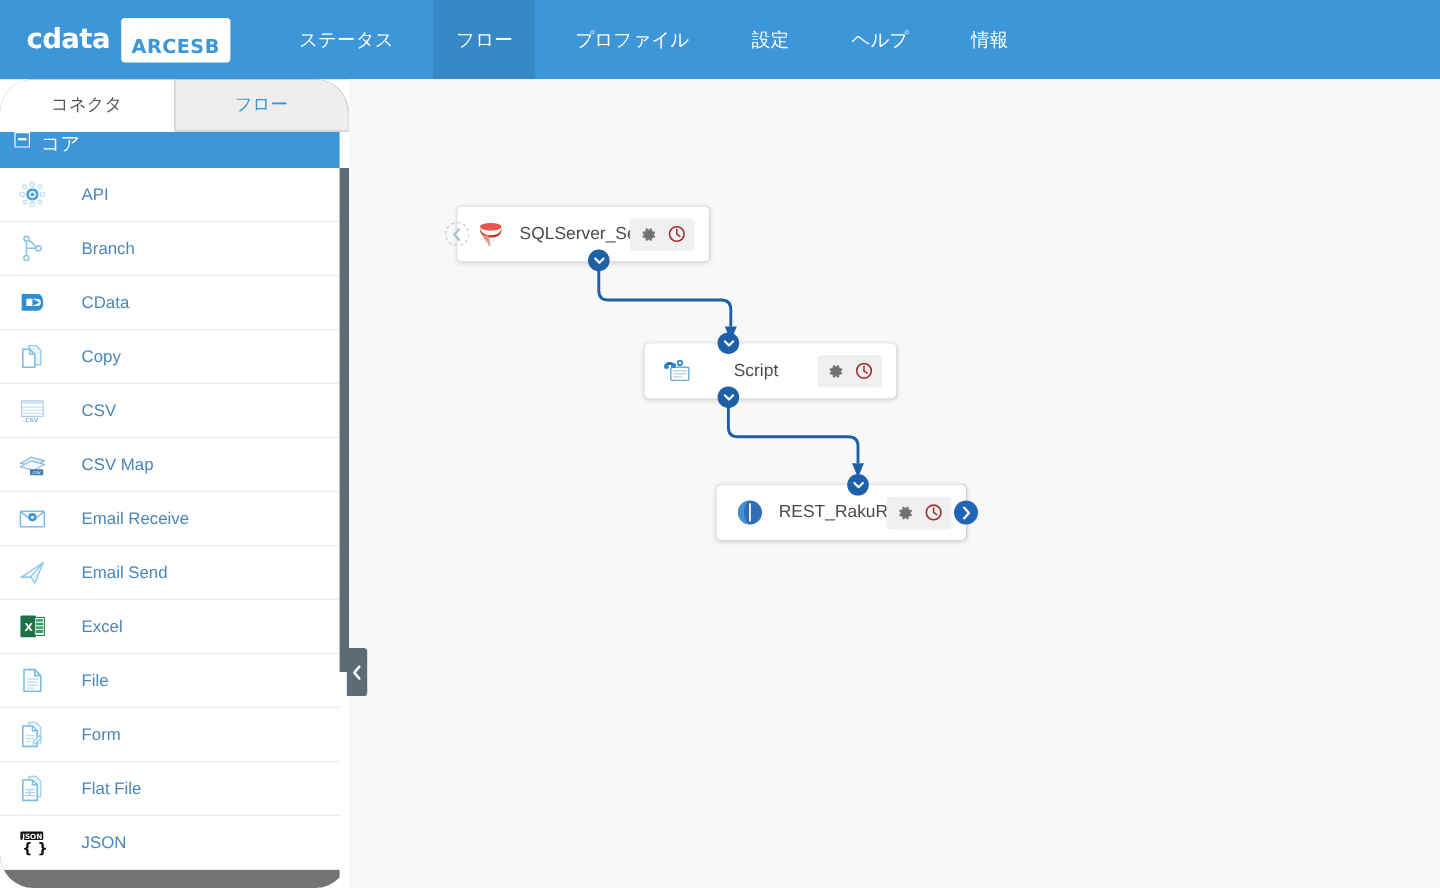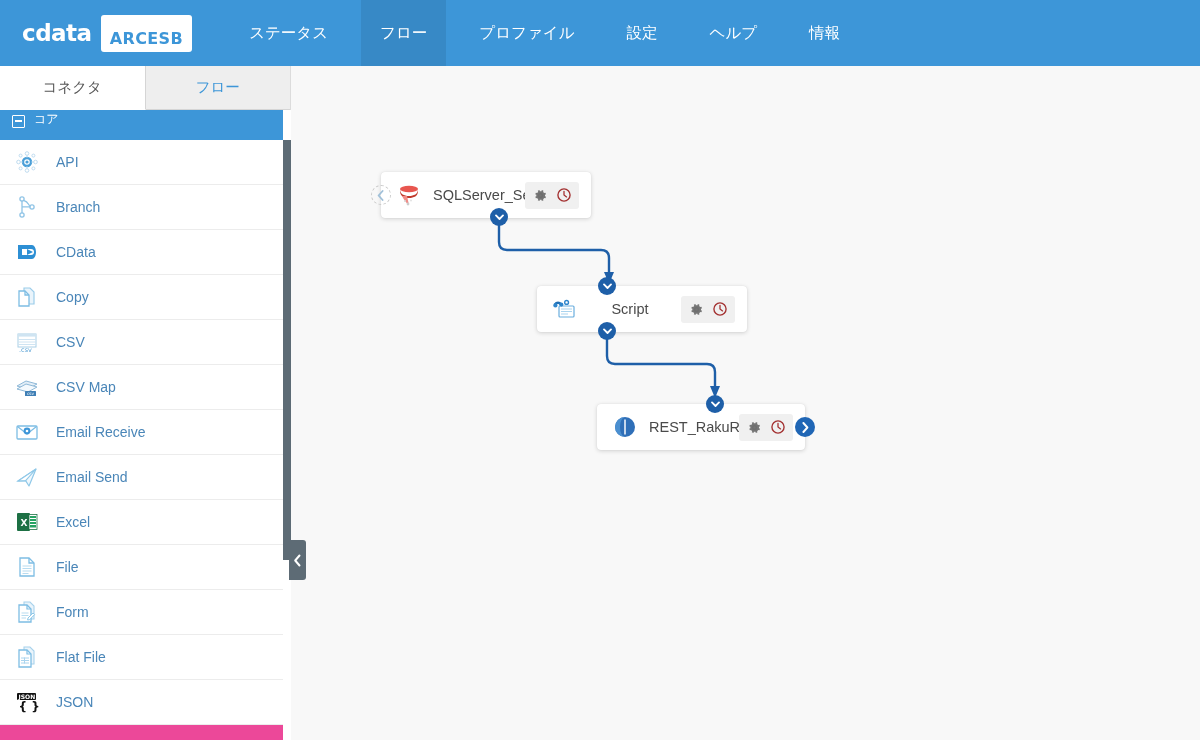--- a/index.html
+++ b/index.html
@@ -49,23 +49,24 @@
     font-size: 15.5px;
     cursor: pointer;
     white-space: nowrap;
   }
   .navitem.active { background: #3789c6; }
 
   
   .sidebar {
     position: absolute; top: 66px; left: 0;
     width: 291px; height: 674px;
-    background: #ec4899;
+    background: #737373;
     border-right: 1px solid #dcdcdc;
     overflow: hidden;
+    border-radius: 28px;
   }
   .tabs { display: flex; height: 44px; border-bottom: 1px solid #d5d5d5; }
   .tab {
     flex: 1;
     display: flex; align-items: center; justify-content: center;
     font-size: 14.5px;
     cursor: pointer;
     background: #eeeeee;
     color: #3d96d8;
     border-right: 1px solid #d5d5d5;
@@ -75,24 +76,24 @@
     color: #555555;
     border-bottom: 1px solid #ffffff;
     margin-bottom: -1px;
   }
   .tab:last-child { border-right: none; }
 
   .group-header {
     height: 30px;
     background: #3d96d8;
     color: #ffffff;
-    display: flex; align-items: flex-end;
+    display: flex; align-items: flex-start;
     gap: 9px;
-    padding: 12px 12px;
-    font-size: 12px;
+    padding: 0 12px;
+    font-size: 16px;
     cursor: pointer;
   }
   .collapse-box {
     width: 13px; height: 13px;
     border: 1.5px solid #ffffff;
     border-radius: 1px;
     position: relative;
     flex: 0 0 auto;
   }
   .collapse-box::after {
@@ -112,20 +113,21 @@
     background: #ffffff;
   }
   .conn-icon {
     width: 26px; height: 26px;
     flex: 0 0 auto;
     display: flex; align-items: center; justify-content: center;
   }
   .conn-label {
     font-size: 14px;
     color: #4a86b8;
+    margin-left: 12px;
   }
 
   
   .sb-track {
     position: absolute;
     top: 110px; left: 283px;
     width: 8px; height: 630px;
     background: #ffffff;
   }
   .sb-thumb {

